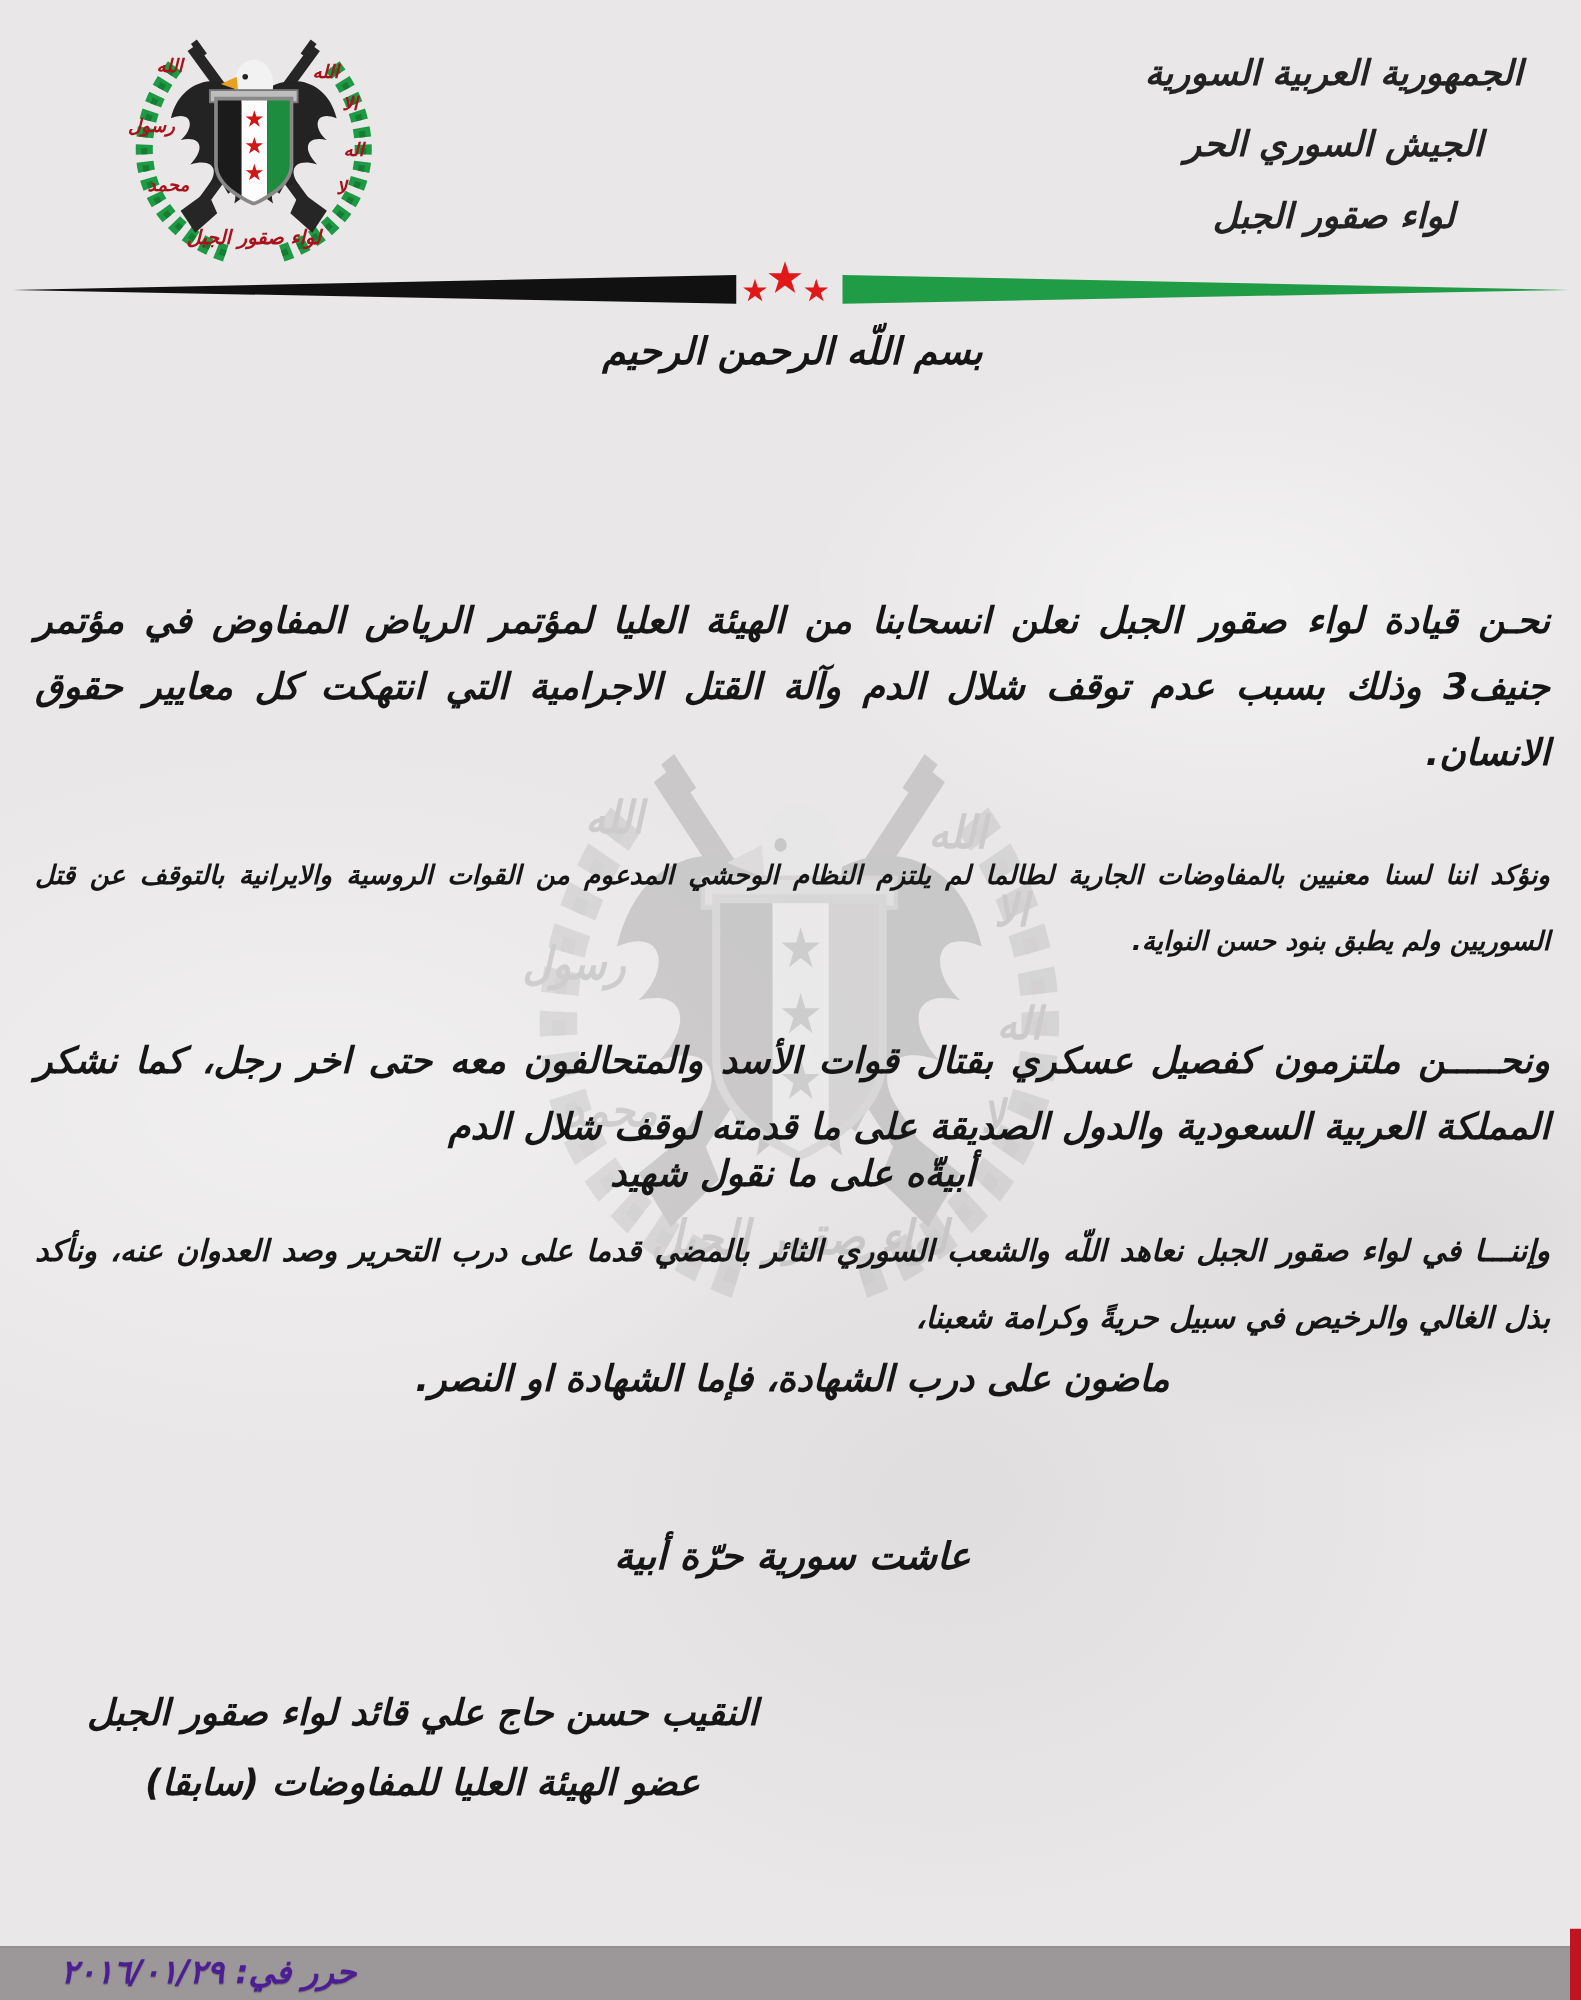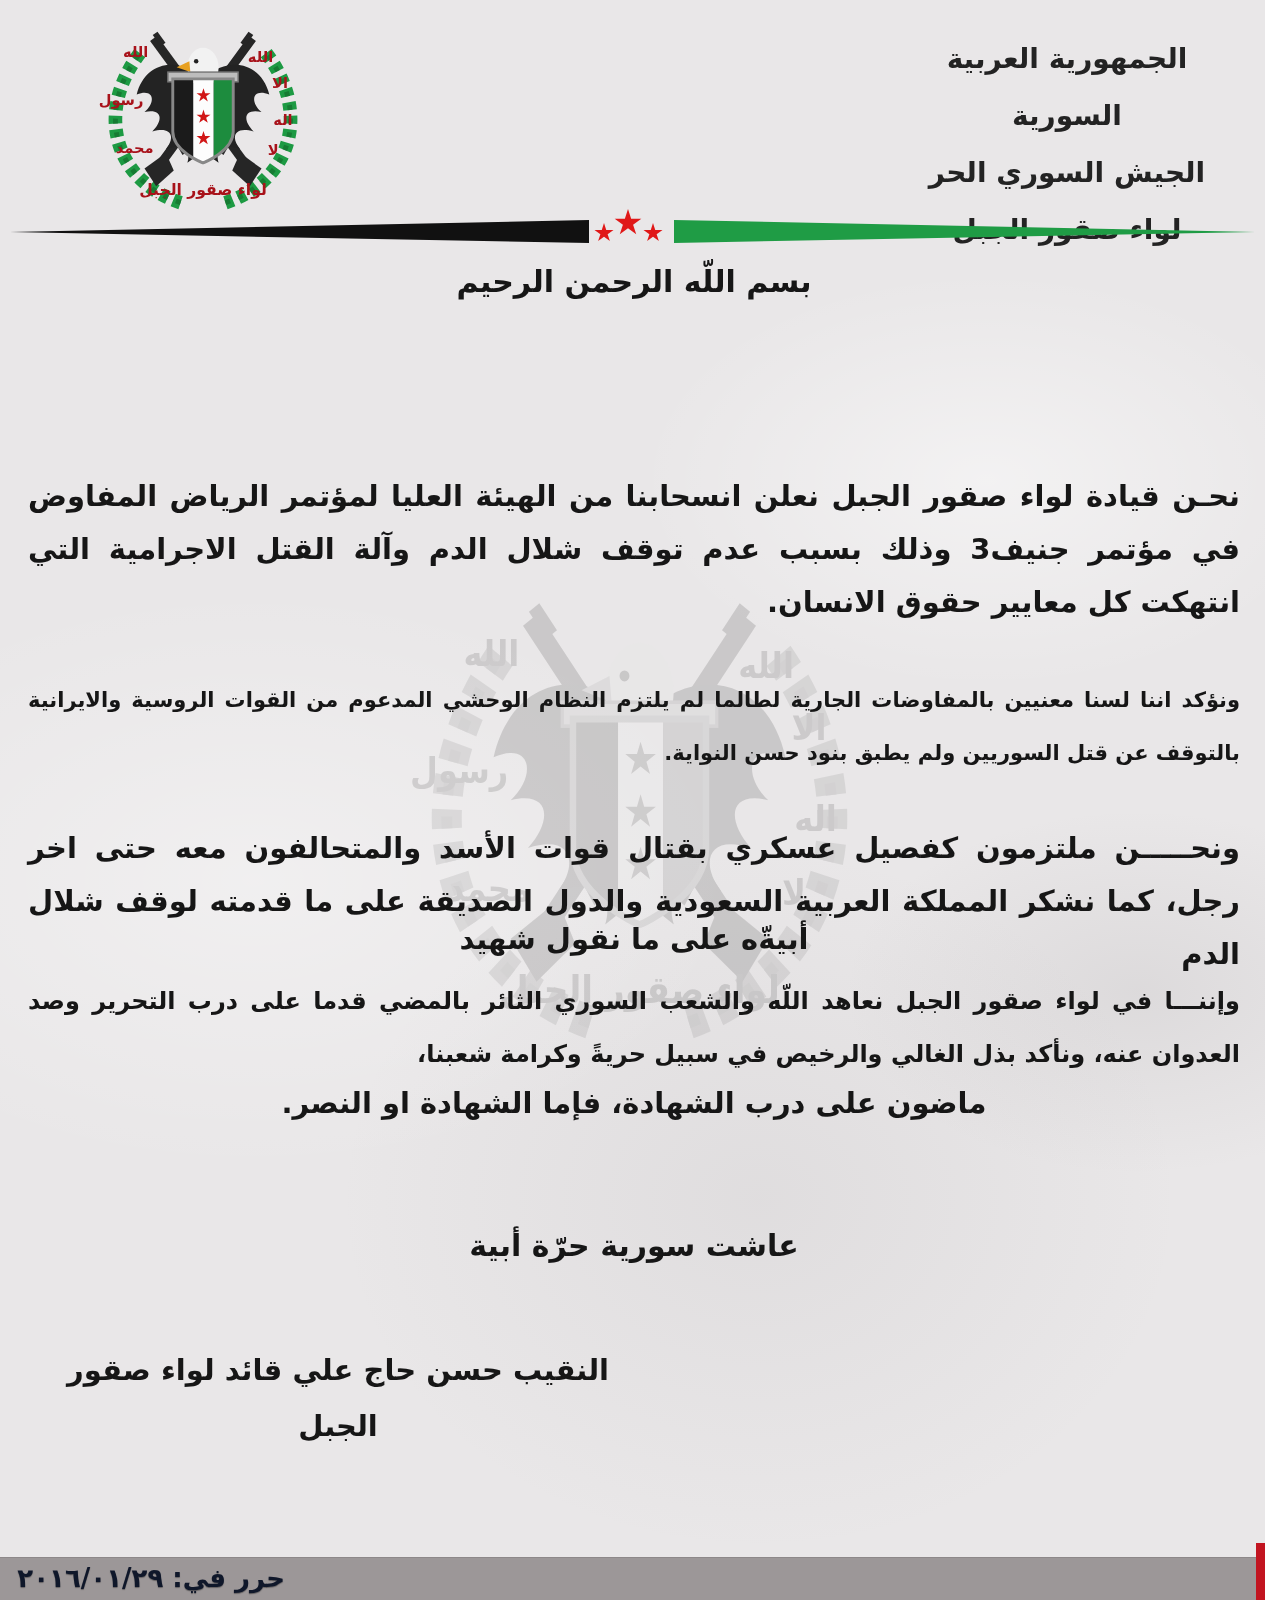--- a/index.html
+++ b/index.html
@@ -12,20 +12,21 @@
     width:1265px;height:1600px;
     margin:0 auto;
     overflow:hidden;
     background:
       radial-gradient(ellipse 500px 300px at 78% 30%, rgba(255,255,255,.45), rgba(255,255,255,0) 70%),
       radial-gradient(ellipse 700px 420px at 20% 55%, rgba(255,255,255,.35), rgba(255,255,255,0) 70%),
       radial-gradient(ellipse 600px 500px at 60% 75%, rgba(140,135,138,.10), rgba(140,135,138,0) 70%),
       radial-gradient(ellipse 420px 260px at 90% 62%, rgba(130,125,128,.12), rgba(130,125,128,0) 70%),
       #e9e7e8;
     color:#161616;
+    font-style:italic;
   }
   .hdr{
     position:absolute; top:30px; right:18px; width:360px;
     text-align:center; font-weight:bold; font-size:28px; line-height:57px;
     color:#232323;
   }
   .logo-box{ position:absolute; left:86px; top:16px; width:234px; height:196px; }
   .logo-box svg{ width:100%; height:100%; }
   .divider{ position:absolute; left:0; top:208px; width:1265px; height:48px; }
   .watermark{
@@ -54,21 +55,21 @@
     font-weight:bold; font-size:29px; line-height:56px; text-align:center;
   }
   .footer-bar{
     position:absolute; left:0; top:1557px; width:1265px; height:43px;
     background:#9c9798;
     border-top:1px solid #8d8889;
   }
   .footer-label{
     position:absolute; left:8px; top:5px; width:277px;
     direction:rtl; text-align:right;
-    color:#0f172a; font-weight:bold; font-size:26px;
+    color:#4c1d95; font-weight:bold; font-size:26px;
     text-shadow:0 1px 1px rgba(0,0,0,.35);
   }
   .red-strip{
     position:absolute; right:0; top:1543px; width:9px; height:57px;
     background:#c21420;
   }
 </style>
 </head>
 <body>
 
@@ -170,20 +171,21 @@
   <div class="txt p1 just">نحـن قيادة لواء صقور الجبل نعلن انسحابنا من الهيئة العليا لمؤتمر الرياض المفاوض في مؤتمر جنيف3 وذلك بسبب عدم توقف شلال الدم وآلة القتل الاجرامية التي انتهكت كل معايير حقوق الانسان.</div>
   <div class="txt p2 just">ونؤكد اننا لسنا معنيين بالمفاوضات الجارية لطالما لم يلتزم النظام الوحشي المدعوم من القوات الروسية والايرانية بالتوقف عن قتل السوريين ولم يطبق بنود حسن النواية.</div>
   <div class="txt p3 just">ونحـــــن ملتزمون كفصيل عسكري بقتال قوات الأسد والمتحالفون معه حتى اخر رجل، كما نشكر المملكة العربية السعودية والدول الصديقة على ما قدمته لوقف شلال الدم</div>
   <div class="txt p3c center">أبيةّه على ما نقول شهيد</div>
   <div class="txt p4 just">وإننـــا في لواء صقور الجبل نعاهد اللّه والشعب السوري الثائر بالمضي قدما على درب التحرير وصد العدوان عنه، ونأكد بذل الغالي والرخيص في سبيل حريةً وكرامة شعبنا،</div>
   <div class="txt p4c center">ماضون على درب الشهادة، فإما الشهادة او النصر.</div>
   <div class="txt slogan center">عاشت سورية حرّة أبية</div>
 
   <div class="sig">
     <div>النقيب حسن حاج علي قائد لواء صقور الجبل</div>
+    <div>عضو الهيئة العليا للمفاوضات (سابقا)</div>
   </div>
 
   <div class="footer-bar">
     <div class="footer-label">حرر في: ٢٠١٦/٠١/٢٩</div>
   </div>
   <div class="red-strip"></div>
 
 </div>
 
 </body></html>

